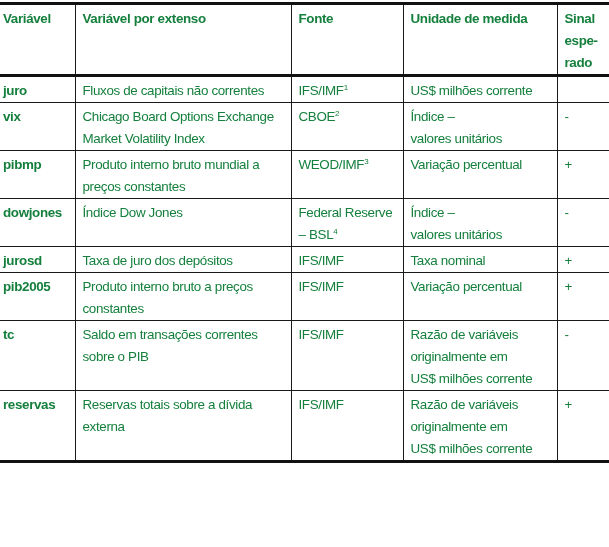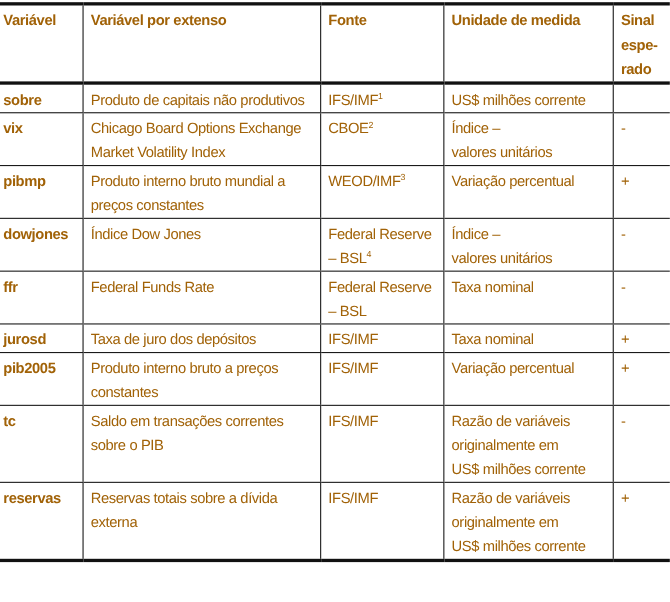--- a/index.html
+++ b/index.html
@@ -3,21 +3,21 @@
   <meta charset="utf-8">
   <style>
     html, body { margin: 0; padding: 0; background: #ffffff; }
     body { width: 609px; height: 547px; overflow: hidden; position: relative; }
     .tbl {
       position: absolute; left: 0; top: 2px;
       width: 609px;
       border-collapse: collapse;
       font-family: "Liberation Sans", sans-serif;
       font-size: 13.4px;
-      color: #a16207;
+      color: #15803d;
       letter-spacing: -0.35px;
       line-height: 22px;
       table-layout: fixed;
     }
     .tbl th, .tbl td {
       vertical-align: top;
       padding: 3px 6px 0 7px;
       text-align: left;
       border-left: 1px solid #1a1a1a;
       border-bottom: 1px solid #1a1a1a;
@@ -64,23 +64,23 @@
       <th>Unidade de medida</th>
       <th>
         <span class="line">Sinal</span>
         <span class="line">espe-</span>
         <span class="line">rado</span>
       </th>
     </tr>
   </thead>
   <tbody id="tbody">
       <tr class="r-fdek">
-        <td class="var">sobre</td>
+        <td class="var">juro</td>
         <td>
-          <span class="line"><span>Produto de capitais não produtivos</span></span>
+          <span class="line"><span>Fluxos de capitais não correntes</span></span>
         </td>
         <td>
           <span class="line"><span>IFS/IMF</span><sup>1</sup></span>
         </td>
         <td>
           <span class="line"><span>US$ milhões corrente</span></span>
         </td>
         <td></td>
       </tr>
       <tr class="r-vix">
@@ -117,34 +117,20 @@
         <td>
           <span class="line"><span>Índice Dow Jones</span></span>
         </td>
         <td>
           <span class="line"><span>Federal Reserve</span></span>
           <span class="line"><span>– BSL</span><sup>4</sup></span>
         </td>
         <td>
           <span class="line"><span>Índice –</span></span>
           <span class="line"><span>valores unitários</span></span>
-        </td>
-        <td>-</td>
-      </tr>
-      <tr class="r-ffr">
-        <td class="var">ffr</td>
-        <td>
-          <span class="line"><span>Federal Funds Rate</span></span>
-        </td>
-        <td>
-          <span class="line"><span>Federal Reserve</span></span>
-          <span class="line"><span>– BSL</span></span>
-        </td>
-        <td>
-          <span class="line"><span>Taxa nominal</span></span>
         </td>
         <td>-</td>
       </tr>
       <tr class="r-jurosd">
         <td class="var">jurosd</td>
         <td>
           <span class="line"><span>Taxa de juro dos depósitos</span></span>
         </td>
         <td>
           <span class="line"><span>IFS/IMF</span></span>

